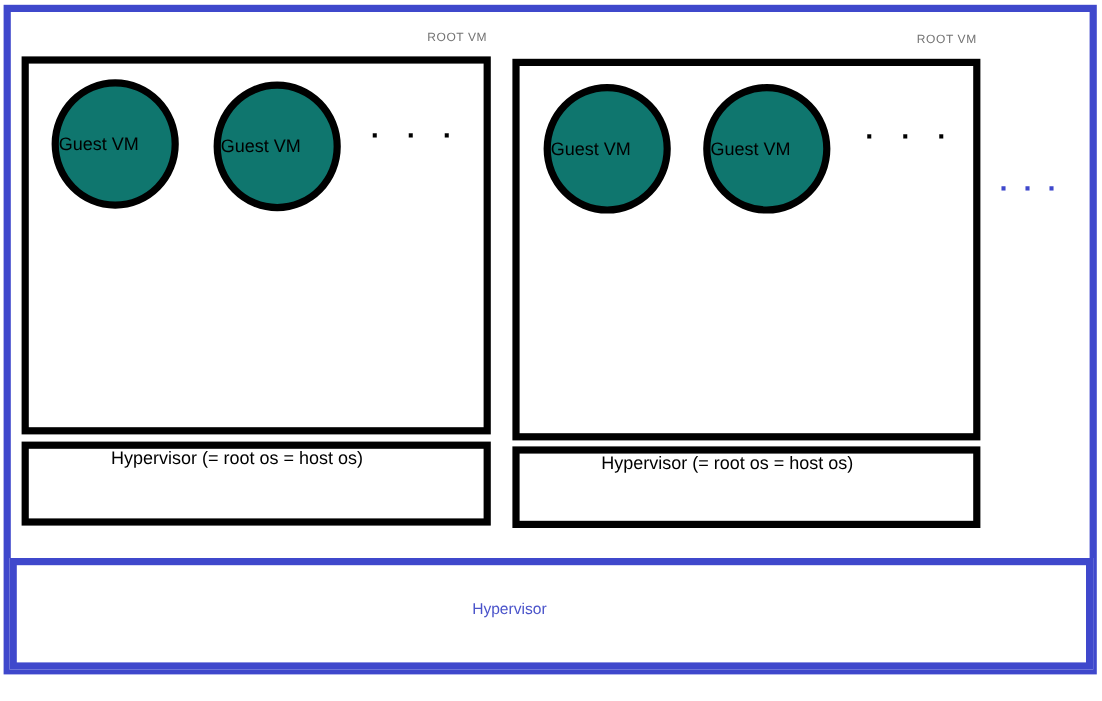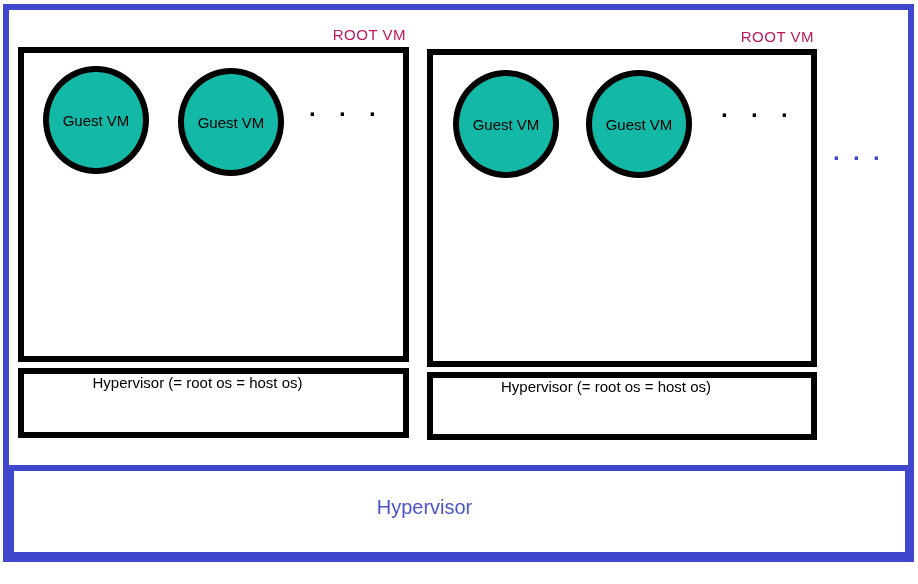--- a/index.html
+++ b/index.html
@@ -26,43 +26,42 @@
     background: transparent;
   }
   .root-vm {
     position: absolute;
   }
   .root-vm.first  { left: 18px;  top: 26px; width: 391px; height: 412px; }
   .root-vm.second { left: 427px; top: 26px; width: 390px; height: 414px; }
   .root-vm-label {
     position: absolute;
     top: 0; right: 3px;
-    font-size: 15px;
+    font-size: 10px;
     letter-spacing: 0.5px;
-    color: #be185d;
+    color: #737373;
     white-space: nowrap;
   }
   .root-vm.second .root-vm-label { top: 2px; }
   .root-vm-main {
     position: absolute;
     left: 0;
     border: 6px solid var(--line);
     background: #ffffff;
   }
   .root-vm.first  .root-vm-main { top: 21px; width: 391px; height: 315px; }
   .root-vm.second .root-vm-main { top: 23px; width: 390px; height: 318px; }
   .guest-vm {
     position: absolute;
     width: 106px; height: 108px;
     border: 6px solid var(--line);
     border-radius: 50%;
-    background: #14b8a6;
+    background: #0f766e;
     display: flex;
     align-items: center;
-    justify-content: center;
     font-size: 15px;
     white-space: nowrap;
   }
   .guest-vm.g1 { left: 19px;  top: 13px; }
   .guest-vm.g2 { left: 154px; top: 15px; }
   .root-vm.second .guest-vm.g1 { left: 20px; top: 15px; }
   .root-vm.second .guest-vm.g2 { left: 153px; top: 15px; }
   .ellipsis {
     position: absolute;
     font-size: 24px;
@@ -102,21 +101,21 @@
     width: 903px; height: 93px;
     border: 6px solid var(--accent);
     background: #ffffff;
     display: flex;
     align-items: center;
     justify-content: center;
     padding-right: 70px;
     padding-bottom: 8px;
   }
   .host-hypervisor-label {
-    font-size: 20px;
+    font-size: 13px;
     color: var(--accent-text);
     white-space: nowrap;
   }
 </style>
 </head>
 <body>
 
 <div class="canvas">
 
   <div class="outer-frame"></div>

